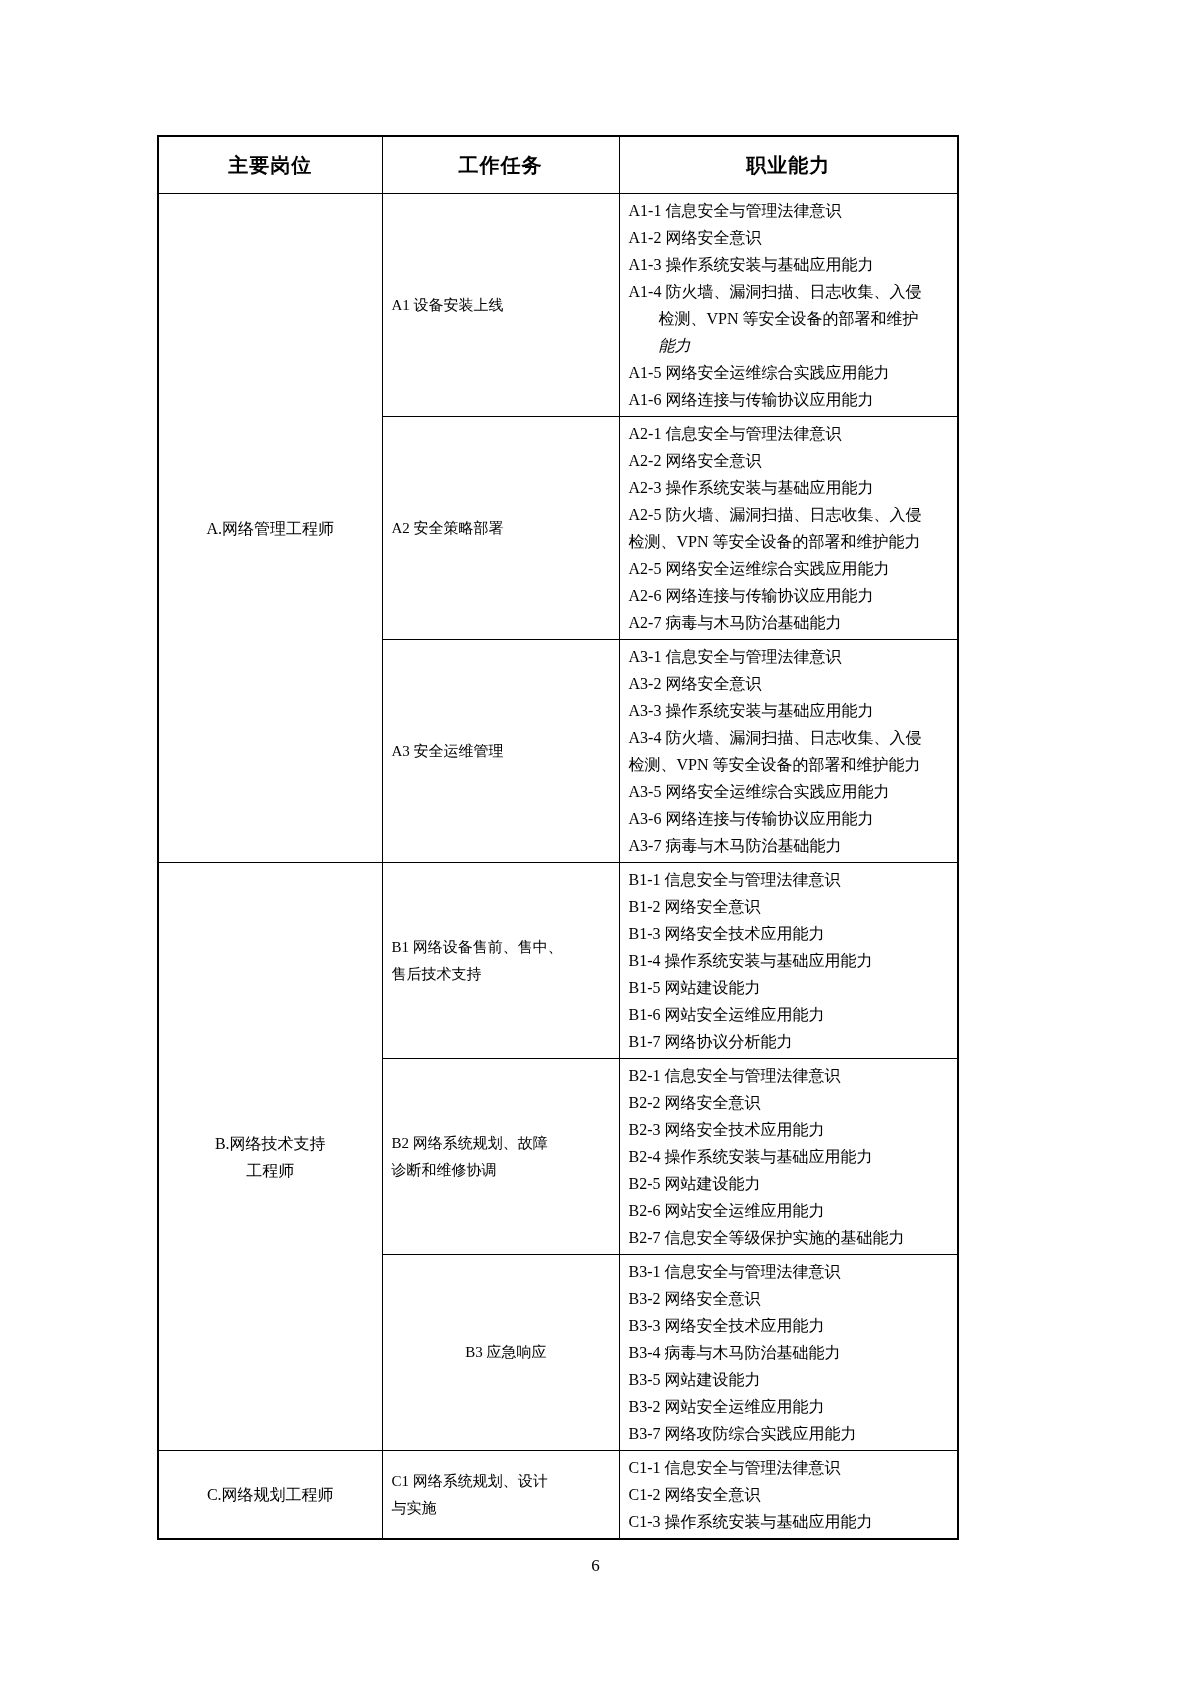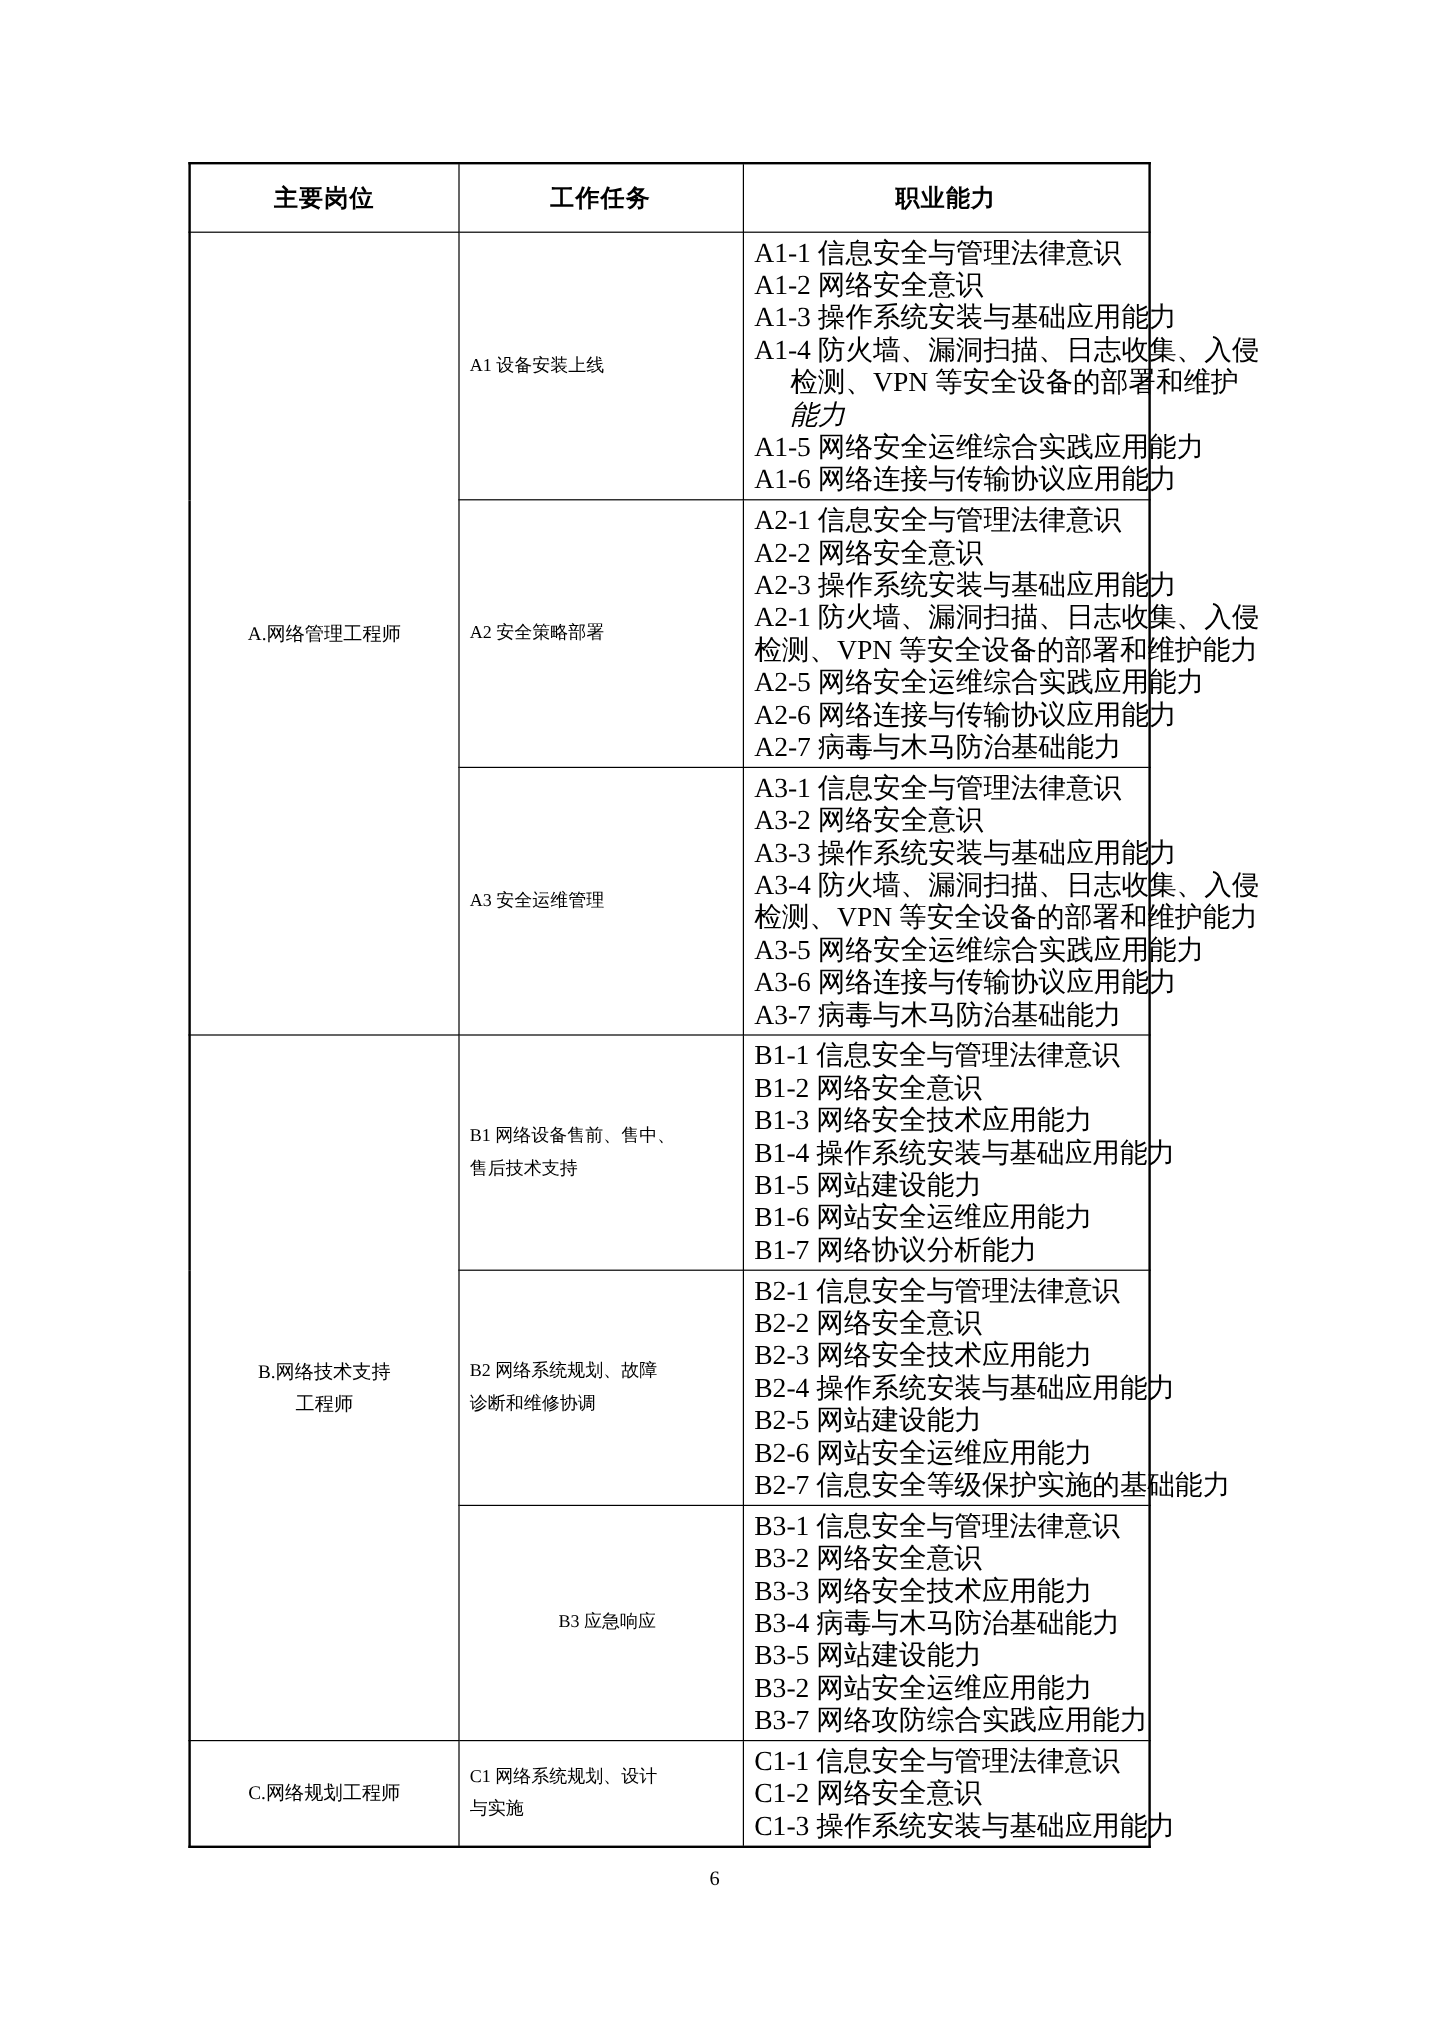--- a/index.html
+++ b/index.html
@@ -50,21 +50,21 @@
     vertical-align: middle;
     font-size: 15px;
     padding: 2px 2px 2px 9px;
   }
   td.task-cell.center {
     text-align: center;
     padding-left: 13px;
   }
   td.abil-cell {
     vertical-align: top;
-    font-size: 23px;
+    font-size: 16px;
     padding: 3px 0 3px 9px;
   }
   .txt-line {
     line-height: 27px;
     white-space: nowrap;
   }
   .page-number {
     position: absolute;
     left: 0;
     top: 1556px;
@@ -112,21 +112,21 @@
           </td>
         </tr>
         <tr>
           <td class="task-cell">
             <div class="txt-line">A2 安全策略部署</div>
           </td>
           <td class="abil-cell">
             <div class="txt-line">A2-1 信息安全与管理法律意识</div>
             <div class="txt-line">A2-2 网络安全意识</div>
             <div class="txt-line">A2-3 操作系统安装与基础应用能力</div>
-            <div class="txt-line">A2-1 防火墙、漏洞扫描、日志收集、入侵</div>
+            <div class="txt-line">A2-5 防火墙、漏洞扫描、日志收集、入侵</div>
             <div class="txt-line">检测、VPN 等安全设备的部署和维护能力</div>
             <div class="txt-line">A2-5 网络安全运维综合实践应用能力</div>
             <div class="txt-line">A2-6 网络连接与传输协议应用能力</div>
             <div class="txt-line">A2-7 病毒与木马防治基础能力</div>
           </td>
         </tr>
         <tr>
           <td class="task-cell">
             <div class="txt-line">A3 安全运维管理</div>
           </td>

